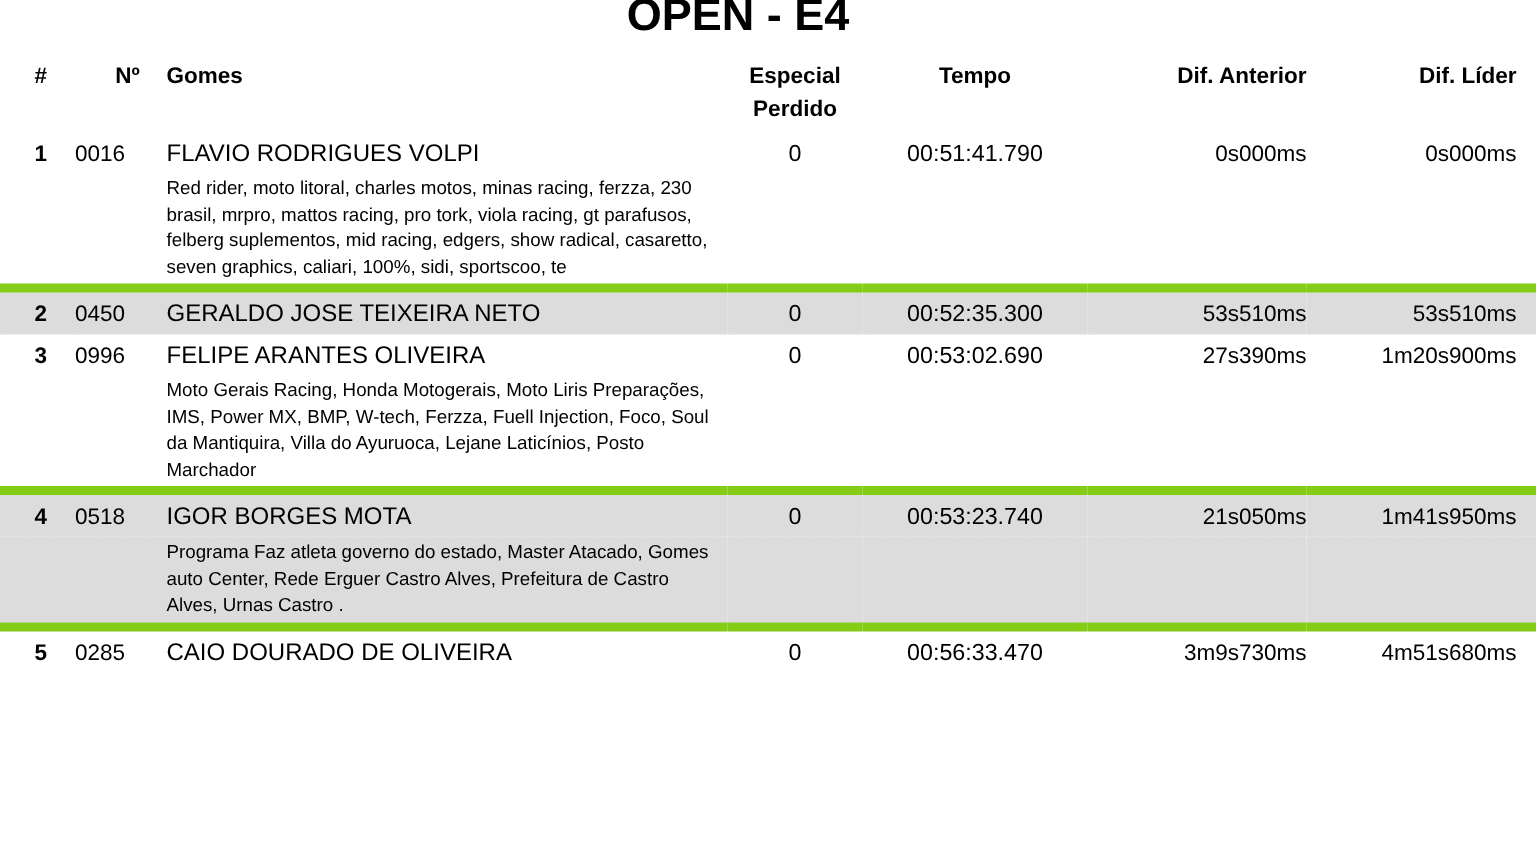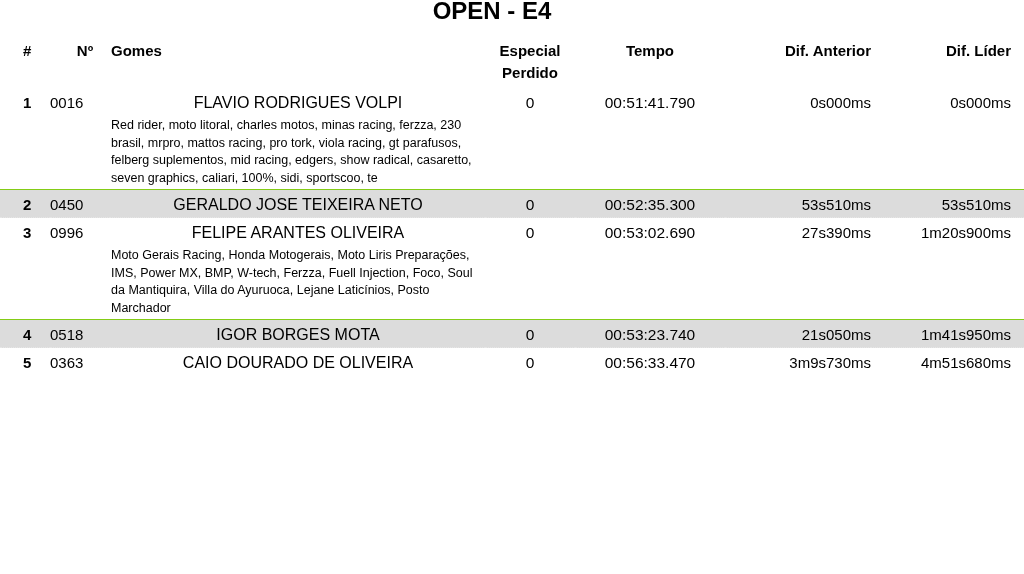--- a/index.html
+++ b/index.html
@@ -3,21 +3,21 @@
   <meta charset="utf-8">
   <style>
     html, body { margin: 0; padding: 0; background: #ffffff; }
     body {
       width: 1024px; height: 574px; overflow: hidden;
       font-family: "Liberation Sans", "DejaVu Sans", sans-serif;
       color: #000;
     }
     .title {
       position: absolute; left: 0; top: 0; width: 984px;
-      text-align: center; font-weight: bold; font-size: 24px;
+      text-align: center; font-weight: bold; font-size: 30px;
       line-height: 22px; top: 0px;
     }
     table {
       position: absolute; left: 0; top: 36px;
       width: 1024px; border-collapse: collapse; table-layout: fixed;
     }
     th {
       font-weight: bold; font-size: 15px; line-height: 22px;
       vertical-align: top; padding: 4px 0 0 0;
     }
@@ -28,35 +28,35 @@
     col.c-esp { width: 90px; }
     col.c-tempo { width: 150px; }
     col.c-difa { width: 146px; }
     col.c-difl { width: 153px; }
     .th-pos { text-align: left; padding-left: 23px; }
     .th-num { text-align: center; padding-left: 10px; }
     .th-name { text-align: left; padding-left: 1px; }
     .th-center { text-align: center; }
     .th-right { text-align: right; padding-right: 0; }
     .th-right.last { padding-right: 13px; }
-    tr.main td { padding-top: 5px; line-height: 20px; height: 22px; text-align: center; }
+    tr.main td { padding-top: 5px; line-height: 20px; height: 22px; }
     tr.main td.pos { font-weight: bold; text-align: left; padding-left: 23px; }
     tr.main td.num { text-align: left; padding-left: 0px; }
     tr.main td.name { font-size: 16px; padding-left: 1px; }
     tr.main td.center { text-align: center; font-size: 15.5px; }
     tr.main td.right { text-align: right; font-size: 15px; }
     tr.main td.right.last { padding-right: 13px; }
     tr.sub td { padding-bottom: 2px; }
     tr.sub td.sponsors {
       font-size: 12.5px; line-height: 17.5px; padding-left: 1px; padding-right: 10px;
       padding-top: 2px;
     }
     tr.shaded td { background: #dcdcdc; }
     tr.main.shaded td { border-bottom: 1px dotted #e6e6e6; }
-    tr.sub td { border-bottom: 1px solid #84cc16; }
+    tr.sub td { border-bottom: 6px solid #84cc16; }
     .hdr-row th { height: 48px; }
   </style>
 </head>
 <body>
 
 <div class="title">OPEN - E4</div>
 
 <table>
   <colgroup>
     <col class="c-pos">
@@ -133,24 +133,33 @@
 
     <tr class="main shaded">
       <td class="pos">4</td>
       <td class="num">0518</td>
       <td class="name">IGOR BORGES MOTA</td>
       <td class="center">0</td>
       <td class="center">00:53:23.740</td>
       <td class="right">21s050ms</td>
       <td class="right last">1m41s950ms</td>
     </tr>
+    <tr class="sub shaded">
+      <td></td>
+        <td></td>
+      <td class="sponsors">Programa Faz atleta governo do estado, Master Atacado, Gomes auto Center, Rede Erguer Castro Alves, Prefeitura de Castro Alves, Urnas Castro .</td>
+      <td></td>
+        <td></td>
+        <td></td>
+        <td></td>
+    </tr>
 
     <tr class="main">
       <td class="pos">5</td>
-      <td class="num">0363</td>
+      <td class="num">0285</td>
       <td class="name">CAIO DOURADO DE OLIVEIRA</td>
       <td class="center">0</td>
       <td class="center">00:56:33.470</td>
       <td class="right">3m9s730ms</td>
       <td class="right last">4m51s680ms</td>
     </tr>
   </tbody>
 </table>
 
 </body></html>

